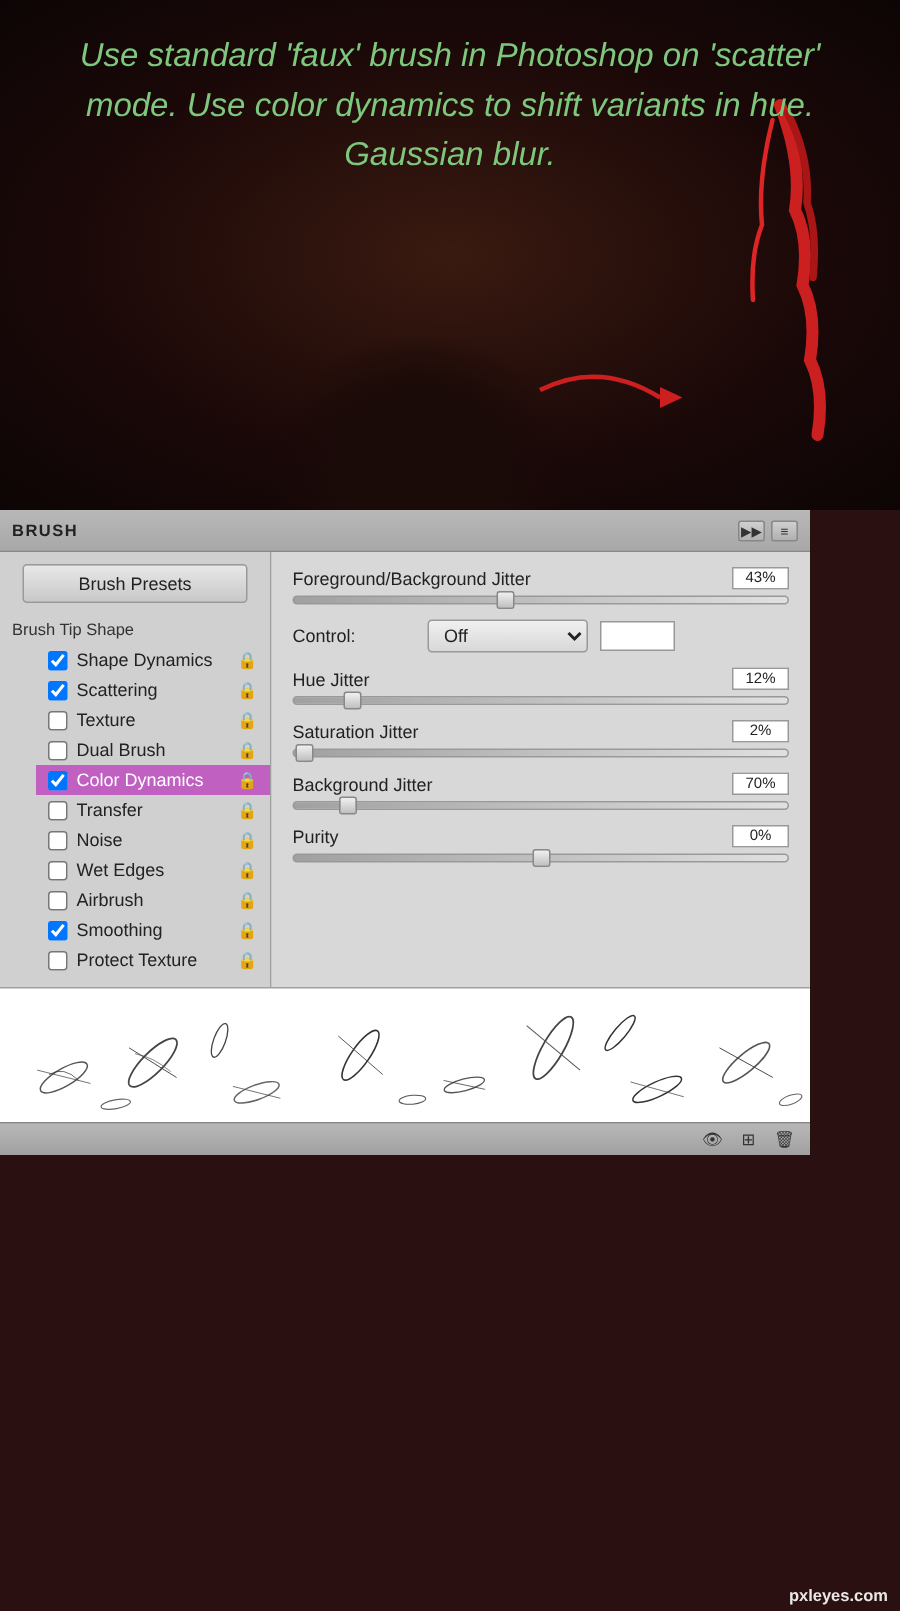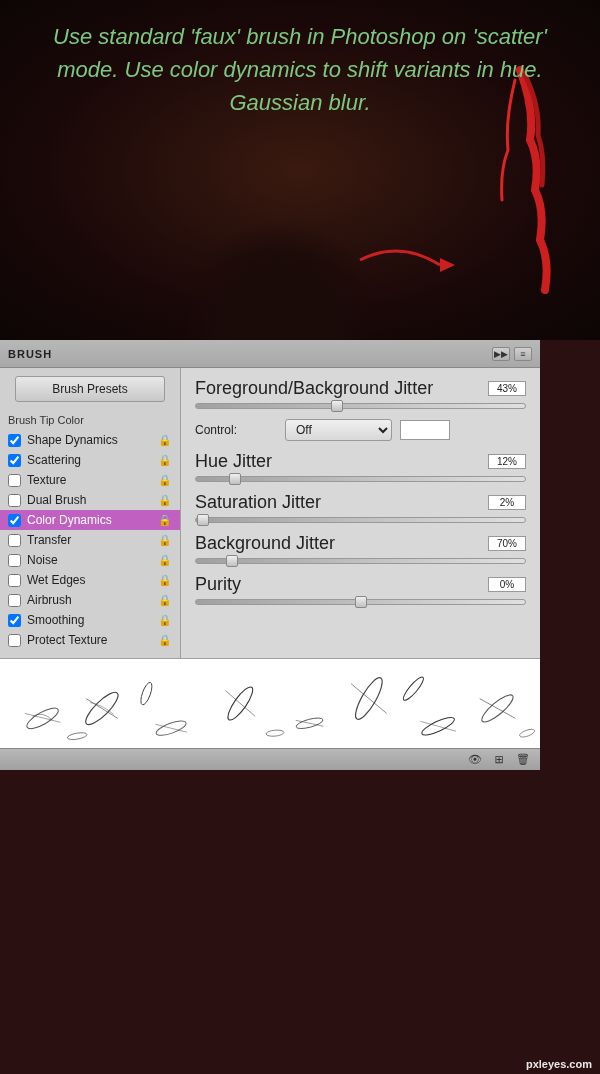--- a/index.html
+++ b/index.html
@@ -153,20 +153,21 @@
     }
 
     .sidebar-item {
       display: flex;
       align-items: center;
       padding: 3px 8px;
       cursor: pointer;
       font-size: 12px;
       color: #222;
       position: relative;
+      margin-left: 24px;
     }
 
     .sidebar-item.active {
       background: #c060c0;
       color: white;
     }
 
     .sidebar-item input[type="checkbox"] {
       width: 13px;
       height: 13px;
@@ -196,21 +197,21 @@
     }
 
     .control-label-row {
       display: flex;
       justify-content: space-between;
       align-items: center;
       margin-bottom: 3px;
     }
 
     .control-label {
-      font-size: 18px;
+      font-size: 12px;
       color: #222;
     }
 
     .control-value {
       font-size: 10px;
       color: #222;
       background: white;
       border: 1px solid #999;
       padding: 1px 4px;
       min-width: 38px;
@@ -348,21 +349,21 @@
       <div class="panel-btn">≡</div>
     </div>
   </div>
 
   <div class="panel-body">
 
     <div class="left-sidebar">
 
       <button class="brush-presets-btn">Brush Presets</button>
 
-      <div class="sidebar-section-title">Brush Tip Color</div>
+      <div class="sidebar-section-title">Brush Tip Shape</div>
 
       <div class="sidebar-item">
         <input type="checkbox" checked="" style="">
         <span>Shape Dynamics</span>
         <span class="lock-icon">🔒</span>
       </div>
 
       <div class="sidebar-item">
         <input type="checkbox" checked="" style="">
         <span>Scattering</span>

